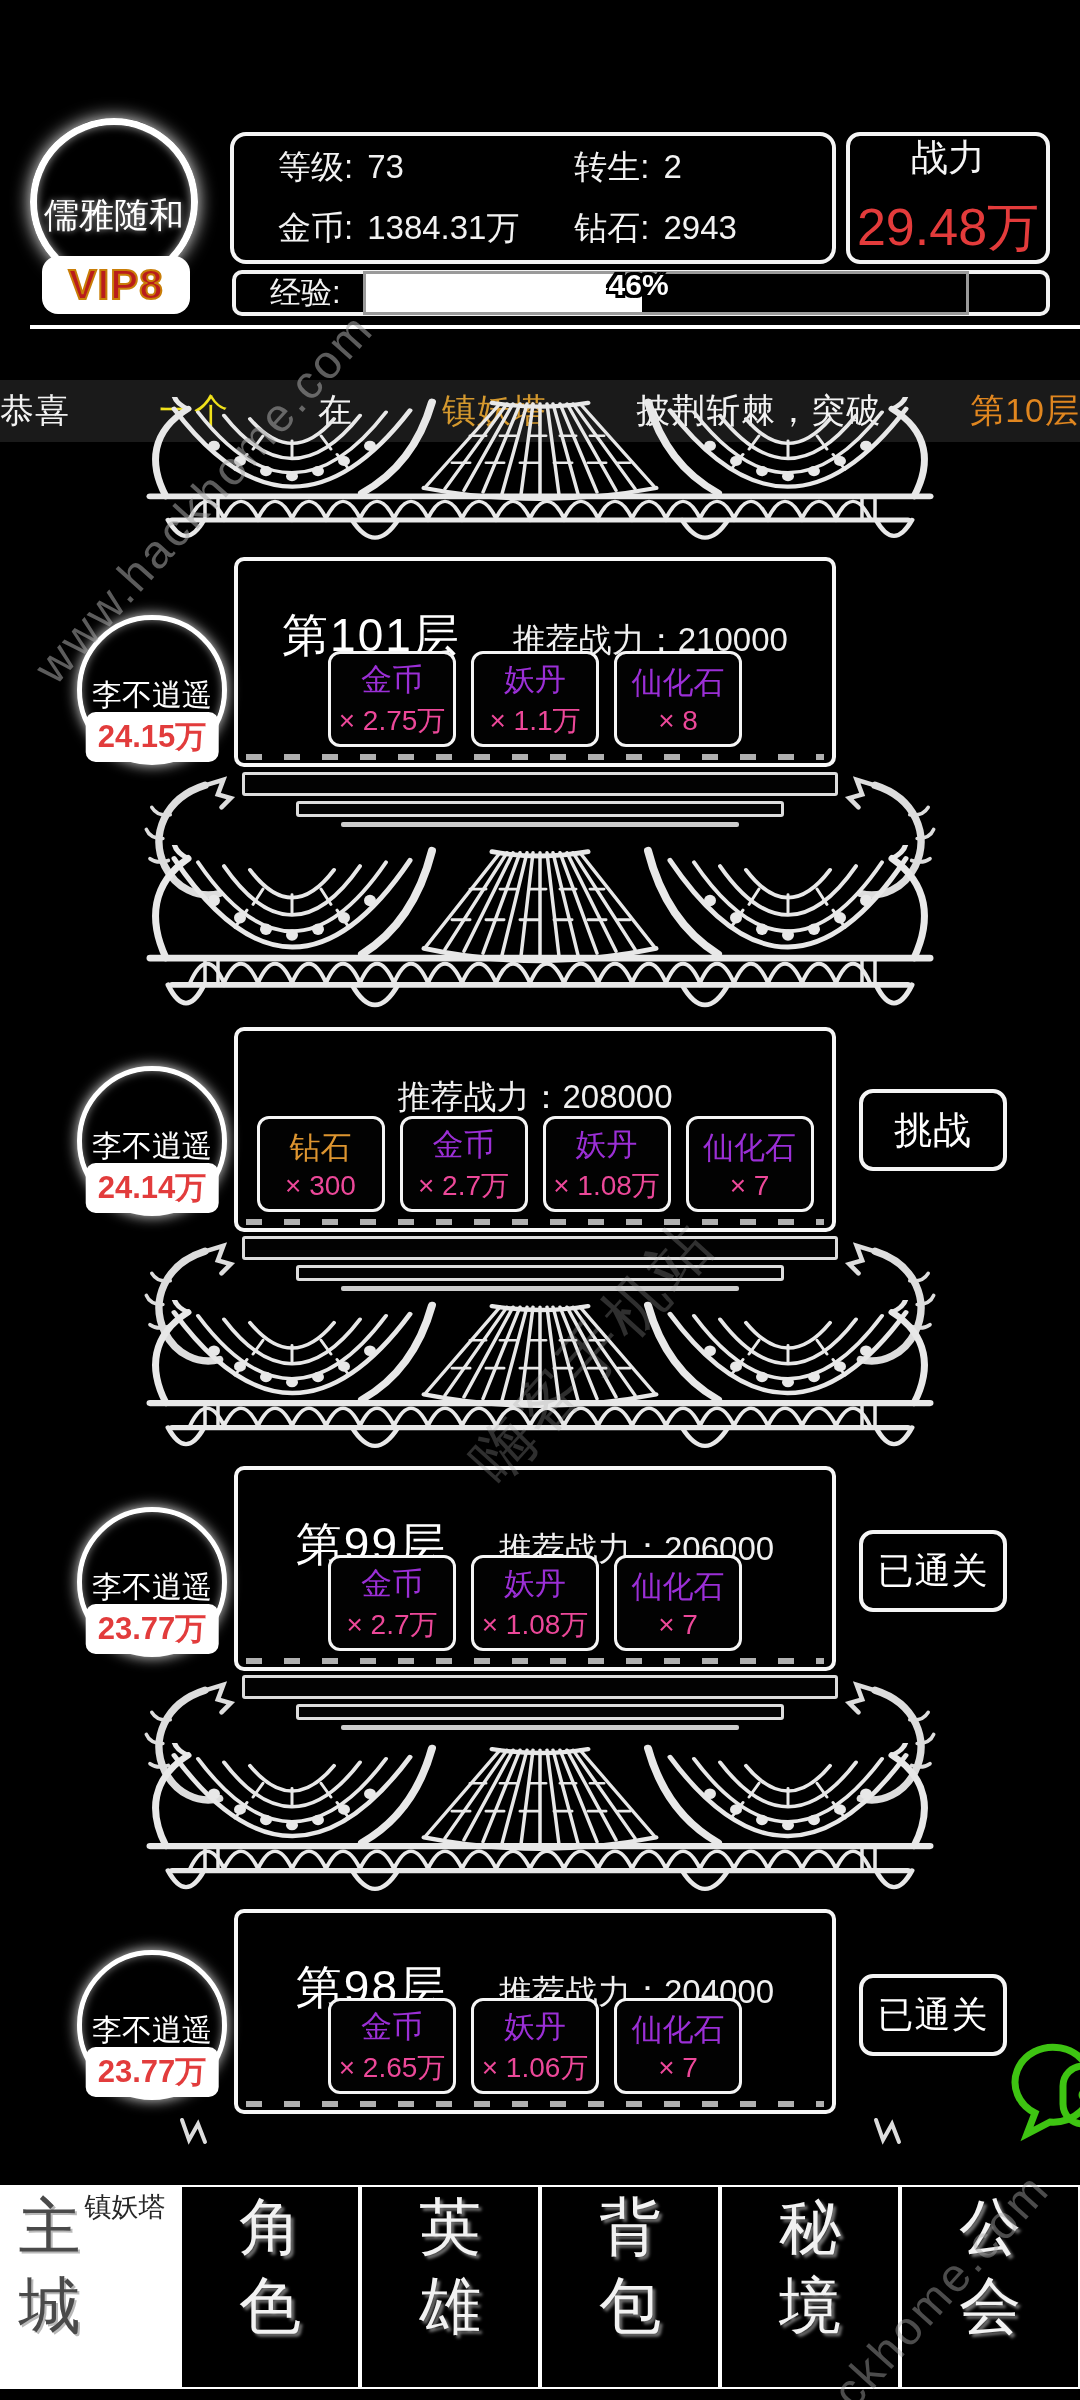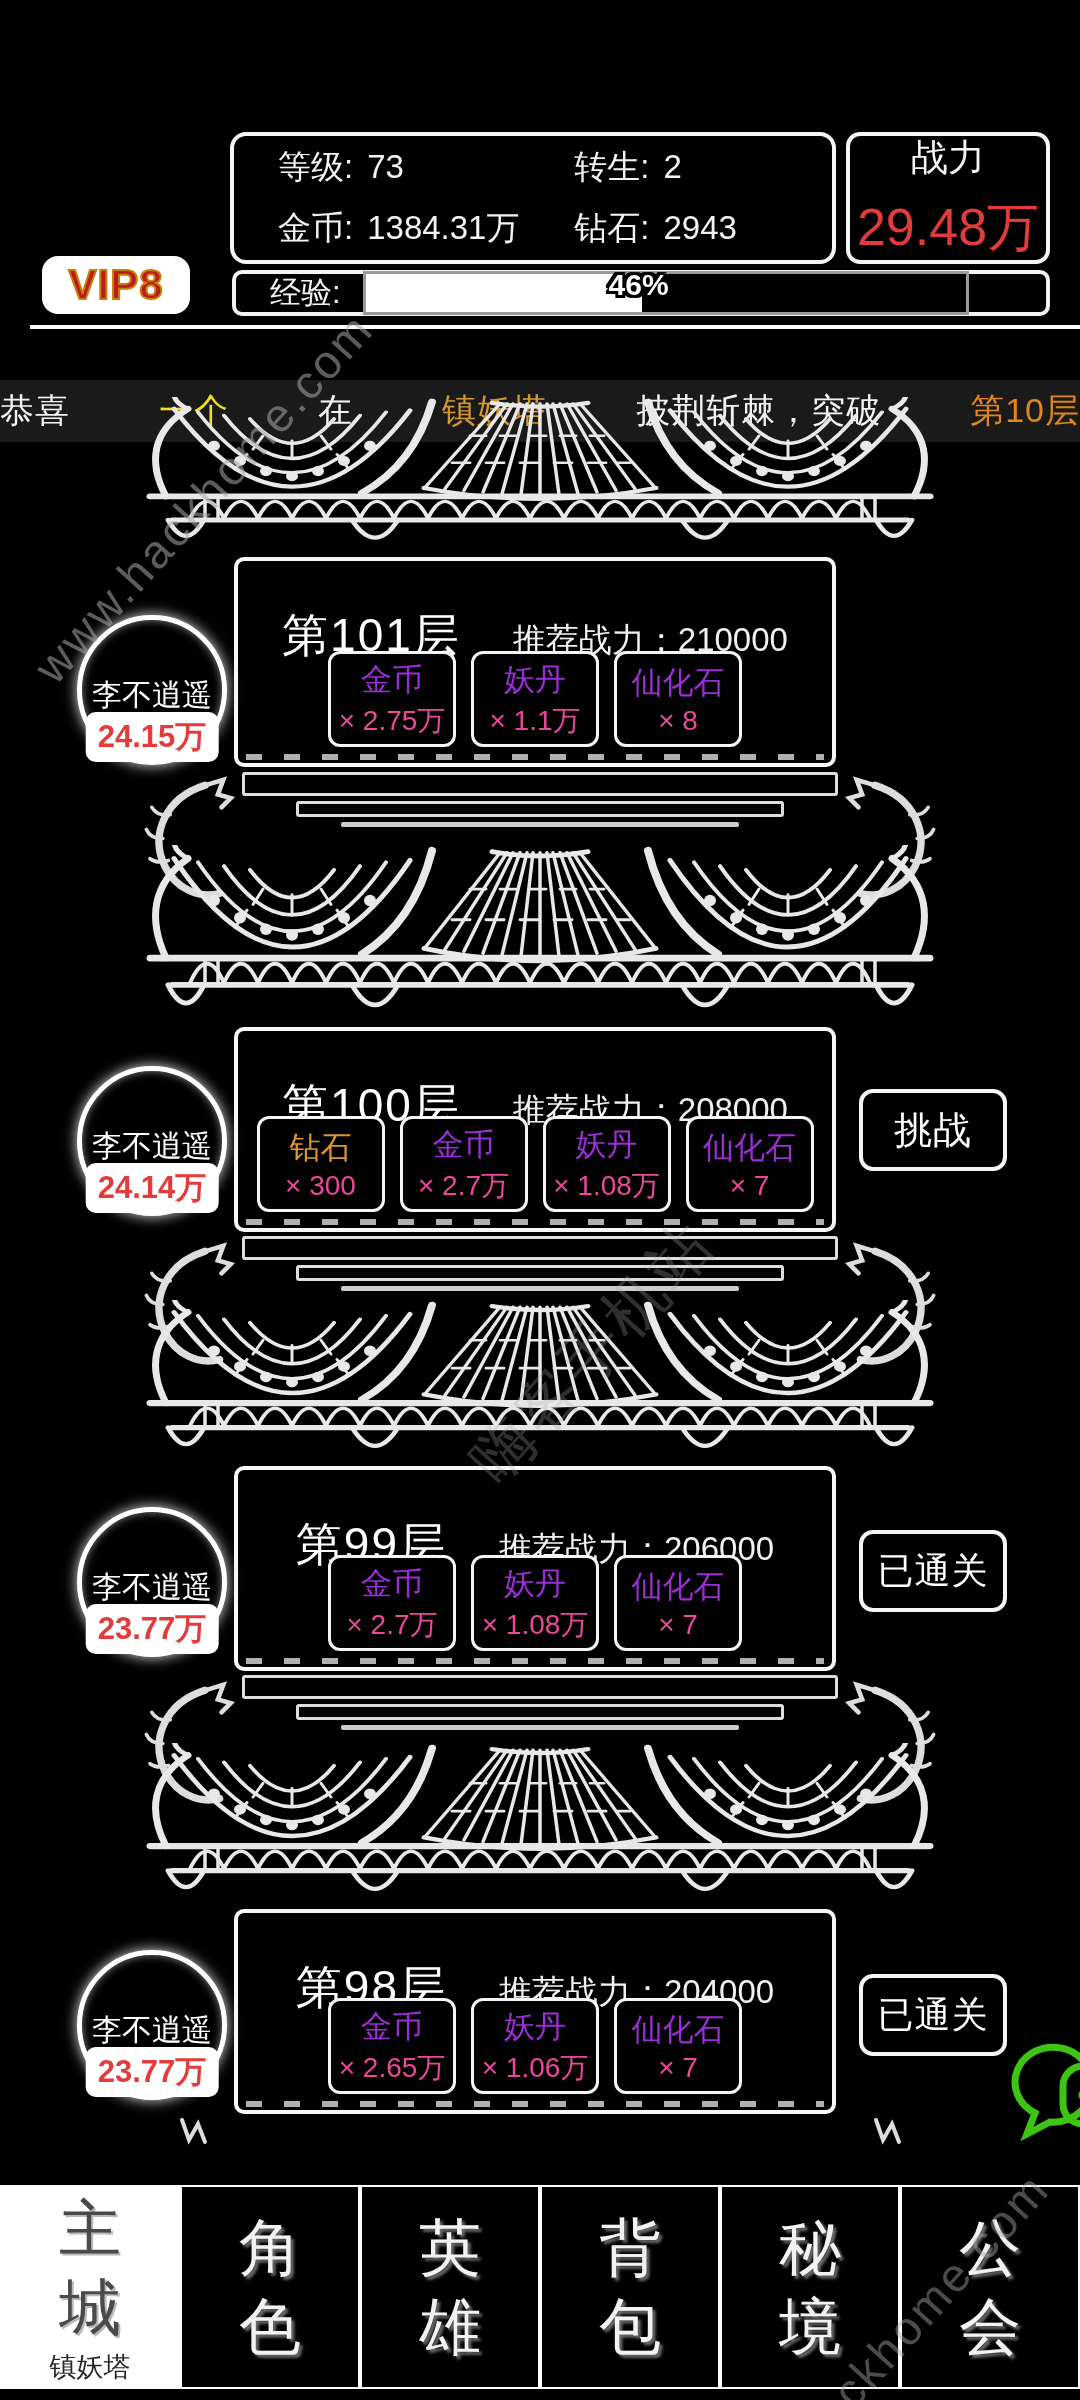--- a/index.html
+++ b/index.html
@@ -71,21 +71,21 @@
              box-shadow:0 0 14px rgba(255,255,255,.9), inset 0 0 8px rgba(255,255,255,.5);
              display:flex;align-items:center;justify-content:center;background:#000;}
   .ch-name{color:#fff;font-size:30px;margin-top:10px;white-space:nowrap;}
   .ch-chip{position:absolute;left:50%;transform:translateX(-50%);top:97px;background:#fff;border-radius:10px;
            padding:4px 12px;white-space:nowrap;}
   .ch-chip span{color:#e23c3c;font-size:31px;font-weight:bold;}
 
   
   .nav{position:absolute;left:0;top:2185px;width:1080px;height:215px;background:#000;}
   .nav-strip{position:absolute;left:0;top:0;width:1080px;height:204px;background:#fff;display:flex;}
-  .nav-tab{flex:1;margin:2px;background:#000;display:flex;flex-direction:column;align-items:center;
+  .nav-tab{flex:1;margin:2px;background:#000;display:flex;flex-direction:row;align-items:flex-start;
            justify-content:center;position:relative;}
   .nav-tab.selected{background:#fff;}
   .vlabel{width:70px;text-align:center;word-break:break-all;line-height:1.28;font-size:62px;color:#f2f2f2;
           text-shadow:3px 3px 3px #6e6e6e;}
   .nav-tab.selected .vlabel{color:#4a4a4a;text-shadow:2px 2px 0 #b9b9b9;}
   .nav-sub{font-size:27px;color:#262626;margin-top:2px;}
 
   
   .watermark{position:absolute;color:#a8a8a8;white-space:nowrap;pointer-events:none;letter-spacing:3px;z-index:9;}
   .wm1{left:-36px;top:470px;font-size:47px;opacity:.55;transform:rotate(-48deg);}
@@ -148,20 +148,23 @@
           <path d="M84 10 l20 -6 -6 16 14 4 -10 10" stroke-width="5"></path>
           <path d="M46 42 q-14 2 -20 -8 M38 68 q-14 0 -18 -10 M44 92 q-12 4 -20 -2" stroke-width="4"></path>
         </g>
       </symbol>
       <symbol id="legs-art" viewBox="0 0 40 34">
         <path d="M4 4 l7 20 l9 -16 l7 18" stroke="#ddd" stroke-width="4" fill="none" stroke-linecap="round"></path>
       </symbol>
     </defs>
   </svg>
 
+  <div class="avatar">
+    <span class="avatar-name">儒雅随和</span>
+  </div>
   <div class="vip-chip">
     <span>VIP8</span>
   </div>
 
   <div class="stats-panel">
     <div class="stat-cell">
       <span>等级:</span>
       <span>73</span>
     </div>
     <div class="stat-cell">
@@ -281,21 +284,20 @@
     <div class="ch-circle">
       <span class="ch-name">李不逍遥</span>
     </div>
     <div class="ch-chip">
       <span>24.15万</span>
     </div>
   </div>
 
   <div class="floor-box" style="top:1027px;height:205px">
     <div class="floor-head">
-      <span class="floor-title">第100层</span>
       <span class="floor-rec"><span>推荐战力：</span><span>208000</span></span>
     </div>
     <div class="rewards">
       <div class="reward-box">
         <span class="r-name" style="color: rgb(221, 149, 48);">钻石</span>
         <span class="r-count">× 300</span>
       </div>
       <div class="reward-box">
         <span class="r-name" style="color: rgb(155, 47, 214);">金币</span>
         <span class="r-count">× 2.7万</span>

